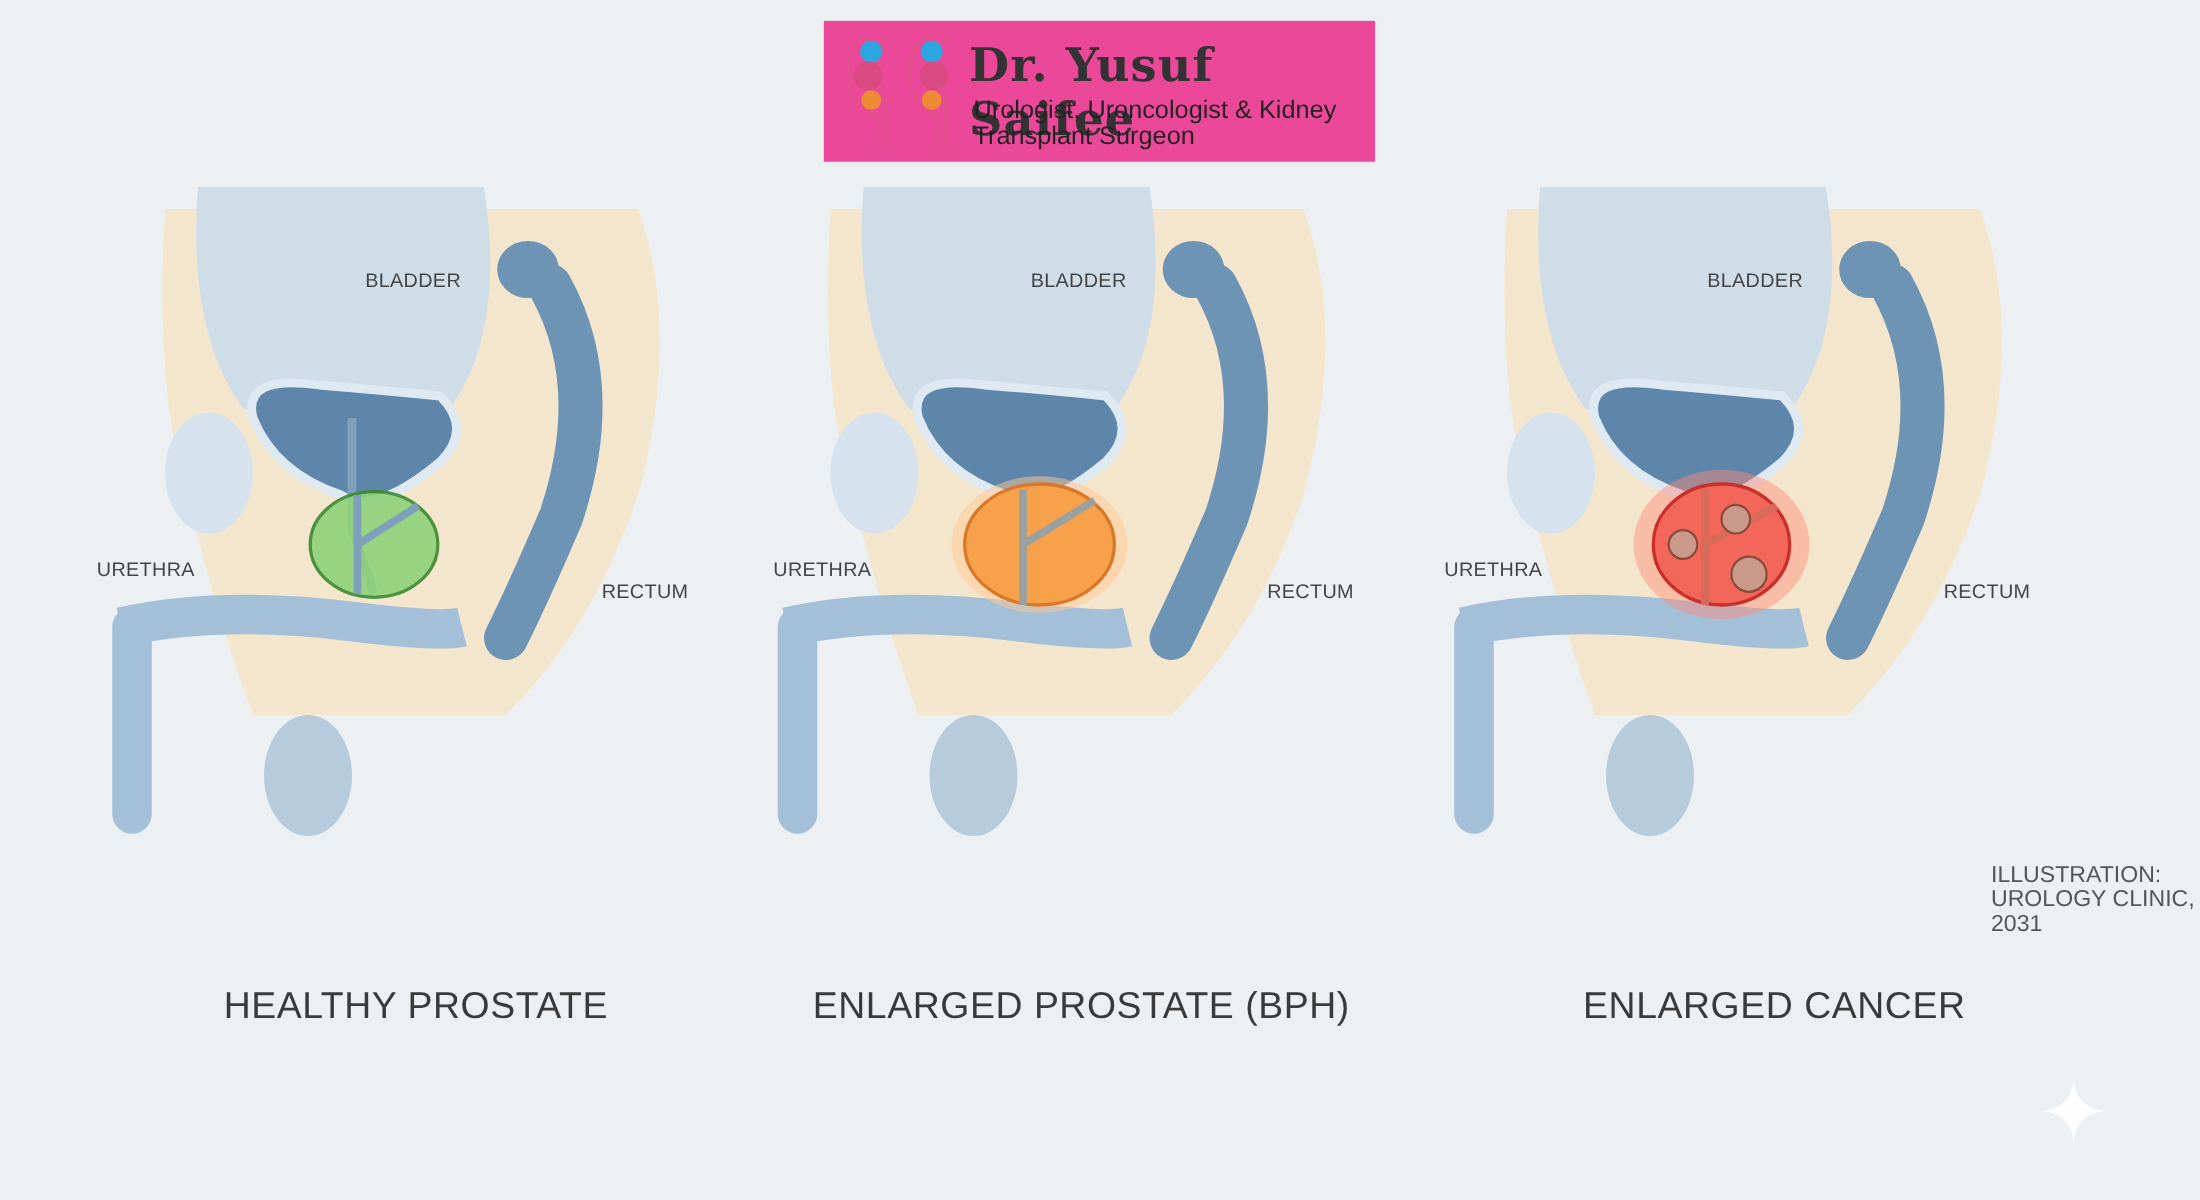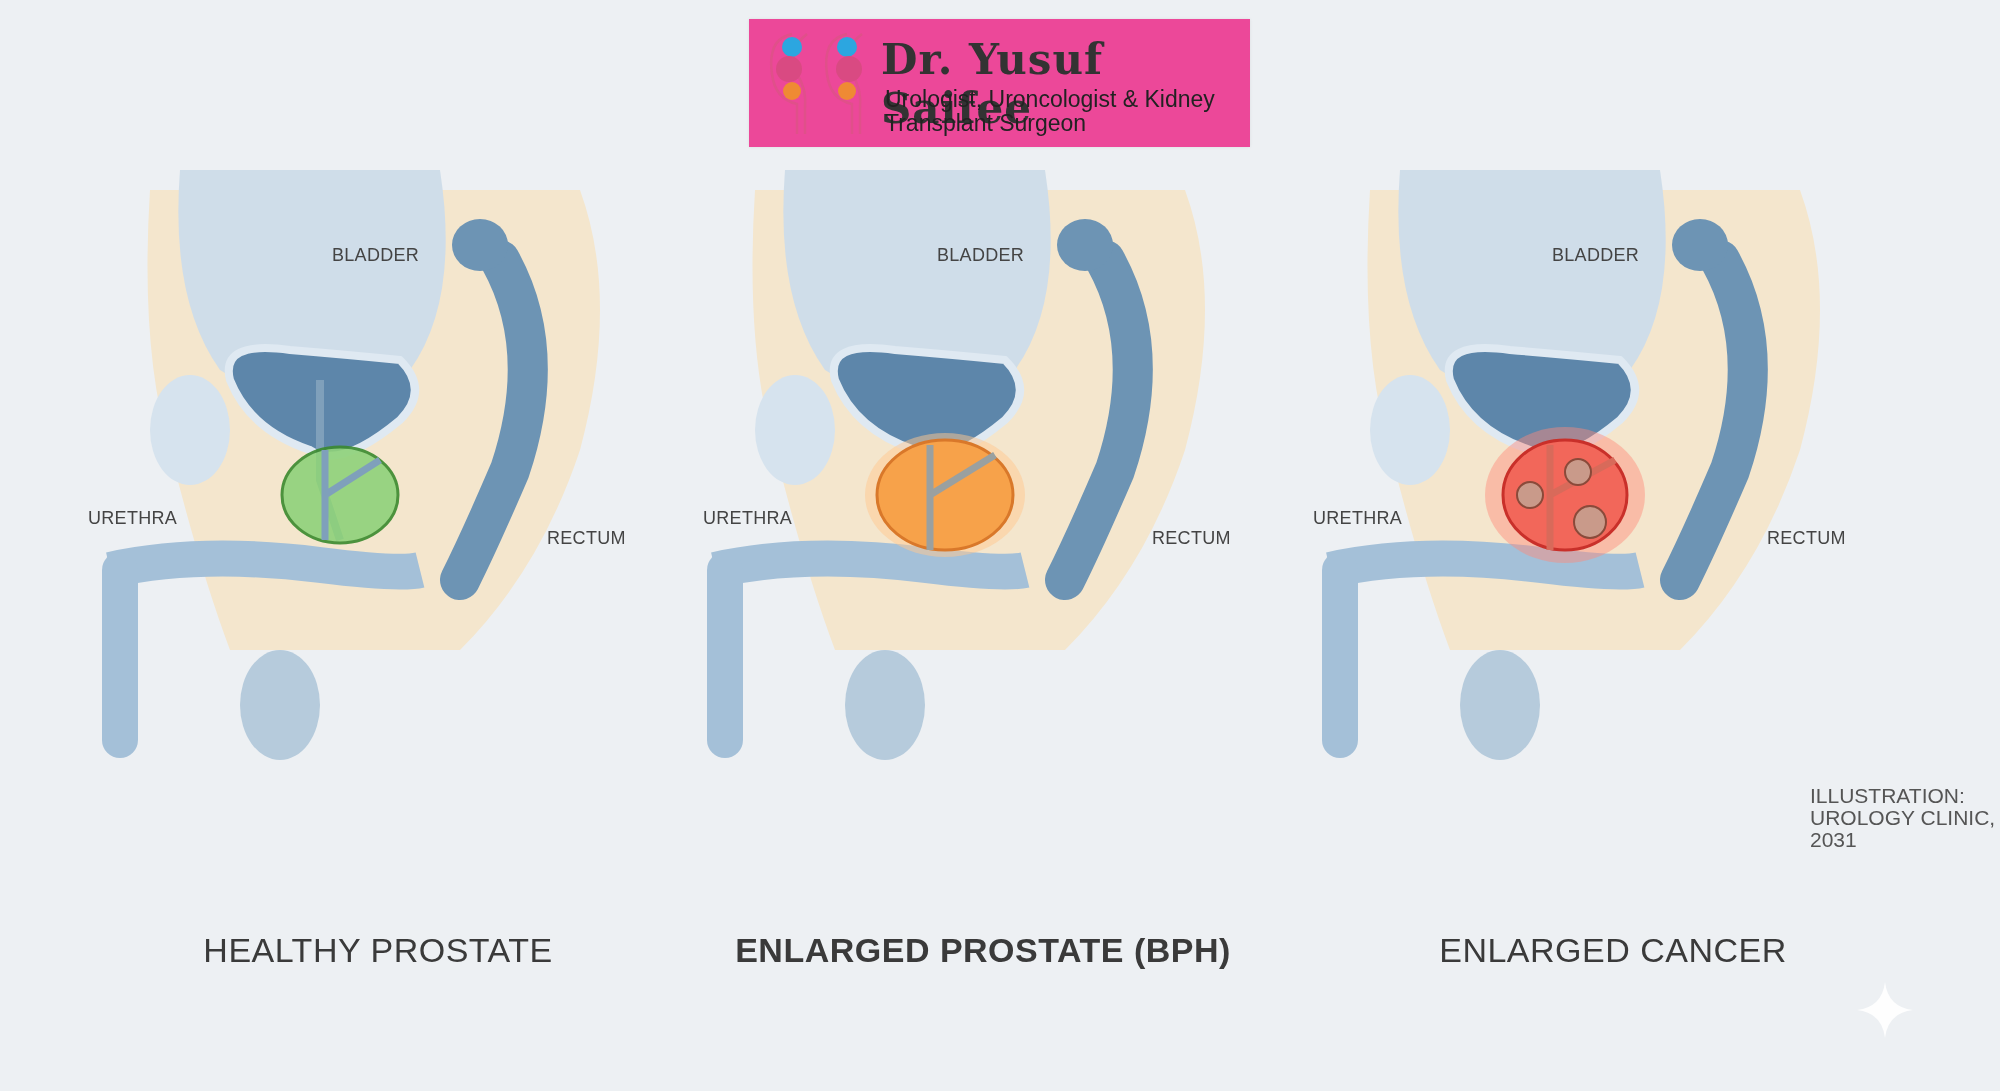--- a/index.html
+++ b/index.html
@@ -4,21 +4,21 @@
 <style>
   html,body{margin:0;padding:0;}
   body{width:2000px;height:1091px;background:#edf0f3;font-family:"Liberation Sans",sans-serif;position:relative;overflow:hidden;}
   .logo{position:absolute;left:749px;top:19px;width:501px;height:128px;background:#ec4899;box-shadow:0 0 3px rgba(0,0,0,0.08);}
   .logo svg{position:absolute;left:18px;top:10px;}
   .logo-name{position:absolute;left:132px;top:16px;font-family:"DejaVu Serif",serif;font-weight:bold;font-size:42px;color:#333;letter-spacing:1px;}
   .logo-sub{position:absolute;left:136px;top:68px;font-size:23px;line-height:24px;color:#222;width:360px;}
   .panel{position:absolute;top:150px;width:600px;height:680px;}
   .panel svg{position:absolute;left:0;top:0;}
   .label{position:absolute;font-family:"Liberation Sans",sans-serif;font-size:18px;color:#444;letter-spacing:0.3px;margin-top:20px;}
-  .caption{position:absolute;top:931px;font-size:34px;color:#3a3a3a;text-align:center;width:600px;letter-spacing:0.5px;}
+  .caption{position:absolute;top:895px;font-size:34px;color:#3a3a3a;text-align:center;width:600px;letter-spacing:0.5px;}
   .credit{position:absolute;left:1810px;top:785px;font-size:21px;line-height:22px;color:#555;}
   .sparkle{position:absolute;left:1855px;top:980px;width:60px;height:60px;}
 </style>
 </head>
 <body>
 
 <div class="logo">
   <svg width="110" height="110" viewBox="0 0 110 110">
     <path d="M25 5 Q0 10 5 45 Q8 70 30 75 L30 105" fill="none" stroke="#e0508a" stroke-width="2.5"></path>
     <path d="M40 5 Q20 20 30 45 Q40 60 38 80 L38 105" fill="none" stroke="#e0508a" stroke-width="2.5"></path>
@@ -71,21 +71,21 @@
     <path d="M40 420 L40 590" stroke="#a4c0d8" stroke-width="36" stroke-linecap="round"></path>
     <ellipse cx="200" cy="555" rx="40" ry="55" fill="#b6cbdc"></ellipse>
     <ellipse cx="260" cy="345" rx="80" ry="62" fill="#ffc890" opacity="0.5"></ellipse>
     <ellipse cx="260" cy="345" rx="68" ry="55" fill="#f7a24a" stroke="#d9782a" stroke-width="3"></ellipse>
     <path d="M245 295 L245 400 M245 345 L310 305" stroke="#9aa0a0" stroke-width="7" fill="none"></path>
   </svg>
   <div class="label" style="left:252px;top:75px;">BLADDER</div>
   <div class="label" style="left:18px;top:338px;">URETHRA</div>
   <div class="label" style="left:467px;top:358px;">RECTUM</div>
 </div>
-<div class="caption" style="left:683px;font-weight:bold;">ENLARGED PROSTATE (BPH)</div>
+<div class="caption" style="left:683px;">ENLARGED PROSTATE (BPH)</div>
 
 <div class="panel" style="left:1300px;">
   <svg width="600" height="680" viewBox="0 0 600 680">
     <path d="M70 40 Q60 200 90 300 Q120 420 150 500 L380 500 Q460 420 500 300 Q540 150 500 40 Z" fill="#f4e6cd"></path>
     <path d="M100 20 Q90 150 140 220 Q200 260 330 220 Q380 150 360 20 Z" fill="#cfdde9"></path>
     <path d="M150 230 Q140 190 210 200 Q270 205 320 210 Q350 240 320 270 Q260 320 230 300 Q170 280 150 230 Z" fill="#5d86aa" stroke="#dfe9f2" stroke-width="8"></path>
     <path d="M420 110 Q470 200 430 320 Q400 390 380 430" fill="none" stroke="#6d94b4" stroke-width="40" stroke-linecap="round"></path>
     <ellipse cx="400" cy="95" rx="28" ry="26" fill="#6d94b4"></ellipse>
     <ellipse cx="110" cy="280" rx="40" ry="55" fill="#d6e3ee"></ellipse>
     <path d="M30 420 Q120 400 240 415 Q320 425 340 420" fill="none" stroke="#a4c0d8" stroke-width="36"></path>

